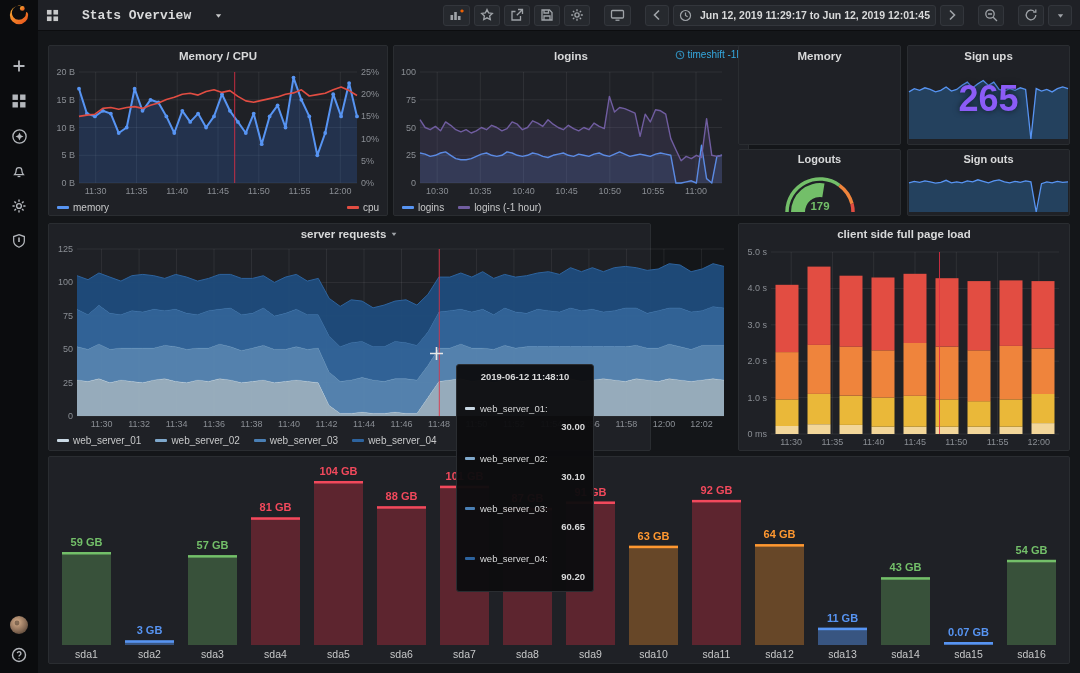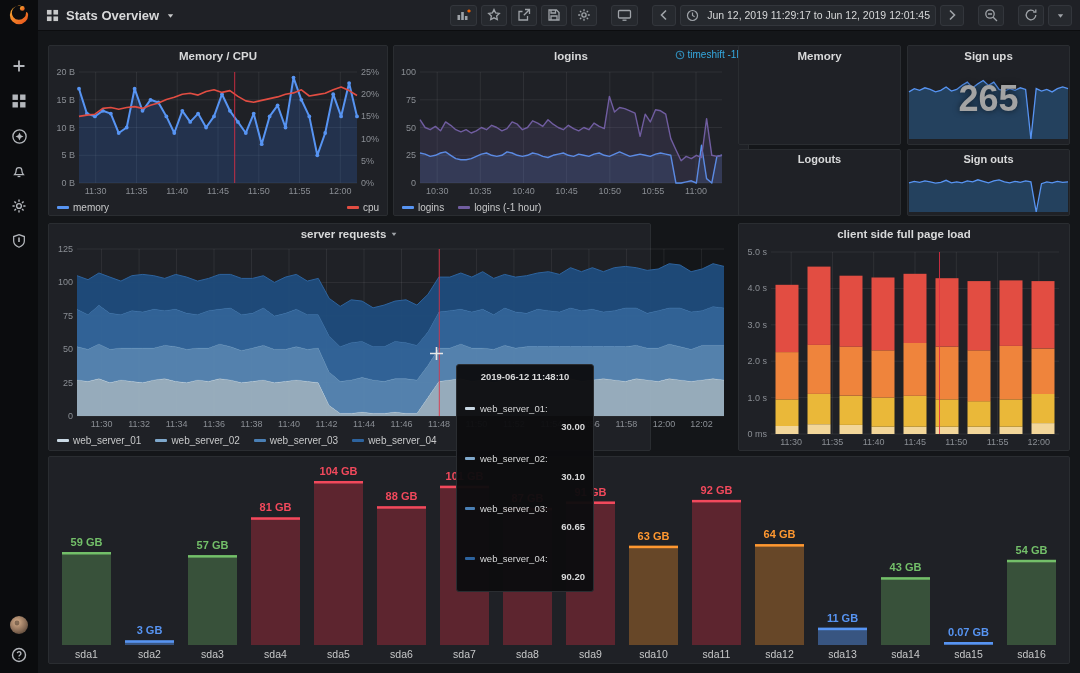--- a/index.html
+++ b/index.html
@@ -7,39 +7,39 @@
   
   .sidebar{width:38px;background:#0b0c0e;display:flex;flex-direction:column;align-items:center;flex-shrink:0;}
   .logo-box{height:30px;display:flex;align-items:center;justify-content:center;width:100%;}
   .snav{margin-top:26px;display:flex;flex-direction:column;gap:15px;align-items:center;}
   .snav-bottom{margin-top:auto;margin-bottom:8px;display:flex;flex-direction:column;gap:10px;align-items:center;}
   .sicon{width:20px;height:20px;display:flex;align-items:center;justify-content:center;cursor:pointer;}
   .sicon svg{stroke:#b4b7bc;fill:none;stroke-width:1.4;}
   
   .main{flex:1;display:flex;flex-direction:column;min-width:0;}
   .topnav{height:30px;background:#1f2126;display:flex;align-items:center;padding:0 8px;border-bottom:1px solid #0c0d0f;flex-shrink:0;}
-  .tn-title{display:flex;align-items:center;gap:7px;color:#d8d9da;font-size:13px;font-weight:600;cursor:pointer;}
+  .tn-title{display:flex;align-items:center;gap:23px;color:#d8d9da;font-size:13px;font-weight:600;cursor:pointer;font-family:Liberation Mono, monospace;}
   .tn-right{margin-left:auto;display:flex;align-items:center;gap:4px;}
   .tbtn{height:21px;min-width:24px;background:#26292e;border:1px solid #33363c;border-radius:3px;display:flex;align-items:center;justify-content:center;padding:0 5px;cursor:pointer;box-sizing:border-box;}
   .tbtn svg{stroke:#9fa3a8;fill:none;stroke-width:1.3;}
   .tbtn.gap{margin-left:10px;}
-  .time-text{color:#d8d9da;font-size:10.5px;margin-left:8px;white-space:nowrap;}
+  .time-text{color:#d8d9da;font-size:10.5px;margin-left:8px;white-space:nowrap;font-weight:bold;}
   
   .dashboard{position:relative;flex:1;background:#141619;}
   .panel{position:absolute;background:#1f2126;border:1px solid #2a2d31;border-radius:2px;box-sizing:border-box;overflow:visible;}
   .panel-header{height:20px;display:flex;align-items:center;justify-content:center;gap:4px;font-size:11.5px;font-weight:600;color:#d8d9da;position:relative;cursor:pointer;}
   .panel-header.small{height:18px;font-size:11px;}
   .chart{line-height:0;}
   .legend{display:flex;gap:14px;padding:0 8px;font-size:10px;color:#c7c8c9;height:17px;align-items:center;}
   .legend.split{justify-content:space-between;}
   .li{display:inline-flex;align-items:center;cursor:pointer;}
   .li i{display:inline-block;width:12px;height:3px;border-radius:1px;margin-right:4px;}
   .badge{position:absolute;right:6px;top:3px;display:flex;align-items:center;gap:3px;color:#35a9e0;font-size:10px;font-weight:400;}
   .badge svg{stroke:#35a9e0;fill:none;stroke-width:1.2;}
-  .big-stat{position:absolute;left:0;right:0;text-align:center;font-weight:700;color:#a3a3a3;pointer-events:none;text-shadow:0 0 6px rgba(0,0,0,.6);}
+  .big-stat{position:absolute;left:0;right:0;text-align:center;font-weight:700;color:#8b5cf6;pointer-events:none;text-shadow:0 0 6px rgba(0,0,0,.6);}
   .big-stat.lg{top:32px;font-size:36px;}
   .big-stat.sm{top:22px;font-size:30px;}
   .graph-tooltip{position:absolute;left:407px;top:140px;width:120px;background:rgba(12,13,15,.96);border:1px solid #2a2d31;border-radius:3px;padding:6px 8px;font-size:9.5px;color:#d8d9da;z-index:6;}
   .tt-time{font-weight:700;text-align:center;margin-bottom:0;}
   .tt-row{display:flex;align-items:center;gap:5px;margin:3px 0;}
   .tt-row .dash{width:10px;height:3px;border-radius:1px;flex-shrink:0;}
   .tt-row .lbl{flex:1;white-space:nowrap;}
   .tt-row .val{font-weight:700;margin-top:36px;}
   .crosshair{position:absolute;left:381px;top:123px;z-index:5;pointer-events:none;line-height:0;}
 </style>
@@ -371,20 +371,27 @@
               <path d="M1.0 25.9L6.3 22.6L11.6 24.3L16.9 21.8L22.2 23.4L27.5 25.9L32.8 24.3L38.1 21.0L43.4 25.1L48.7 23.4L54.0 19.4L59.3 16.1L64.6 21.8L69.9 17.8L75.2 14.5L80.5 19.4L85.8 16.1L91.1 23.4L96.4 25.1L101.7 22.6L107.0 24.3L112.3 21.8L117.6 23.4L122.9 73.0L128.2 22.6L133.5 25.1L138.8 23.4L144.1 25.9L149.4 22.6L154.7 21.0L160.0 22.6L160.0 73L1 73Z" fill="rgba(38,70,105,0.85)" stroke="none"></path>
               <path d="M1.0 25.9L6.3 22.6L11.6 24.3L16.9 21.8L22.2 23.4L27.5 25.9L32.8 24.3L38.1 21.0L43.4 25.1L48.7 23.4L54.0 19.4L59.3 16.1L64.6 21.8L69.9 17.8L75.2 14.5L80.5 19.4L85.8 16.1L91.1 23.4L96.4 25.1L101.7 22.6L107.0 24.3L112.3 21.8L117.6 23.4L122.9 73.0L128.2 22.6L133.5 25.1L138.8 23.4L144.1 25.9L149.4 22.6L154.7 21.0L160.0 22.6" fill="none" stroke="#5794f2" stroke-width="1.3"></path>
             </svg></div>
         <div class="big-stat lg">265</div>
       </section>
 
       <section class="panel" style="left:700px;top:118px;width:163px;height:67px">
         <div class="panel-header small">
             <span>Logouts</span>
           </div>
+        <div class="chart" style="text-align:center"><svg width="116" height="47" viewBox="0 0 116 47">
+              <path d="M25.0 44.0A33 33 0 0 1 77.4 17.3" stroke="#73bf69" stroke-width="3.5" fill="none"></path>
+              <path d="M77.4 17.3A33 33 0 0 1 90.0 35.8" stroke="#ef843c" stroke-width="3.5" fill="none"></path>
+              <path d="M90.0 35.8A33 33 0 0 1 91.0 44.0" stroke="#e24d42" stroke-width="3.5" fill="none"></path>
+              <path d="M29.0 44.0A29 29 0 0 1 62.5 15.4L60.3 29.2A15 15 0 0 0 43.0 44.0Z" fill="#73bf69"></path>
+              <text x="58" y="42" font-size="11.5" font-weight="bold" fill="#73bf69" text-anchor="middle">179</text>
+            </svg></div>
       </section>
 
       <section class="panel" style="left:869px;top:118px;width:163px;height:67px">
         <div class="panel-header small">
             <span>Sign outs</span>
           </div>
         <div class="chart"><svg width="161" height="47" viewBox="0 0 161 47">
               <path d="M1.0 14.8L6.3 13.3L11.6 14.3L16.9 12.8L22.2 13.8L27.5 15.2L32.8 14.3L38.1 12.3L43.4 14.8L48.7 13.8L54.0 14.8L59.3 12.8L64.6 13.8L69.9 11.8L75.2 13.3L80.5 14.8L85.8 12.8L91.1 11.8L96.4 13.8L101.7 14.8L107.0 13.3L112.3 14.3L117.6 12.8L122.9 13.8L128.2 44.0L133.5 15.7L138.8 13.8L144.1 14.8L149.4 13.3L154.7 14.3L160.0 13.8L160.0 44L1 44Z" fill="rgba(38,70,105,0.85)" stroke="none"></path>
               <path d="M1.0 14.8L6.3 13.3L11.6 14.3L16.9 12.8L22.2 13.8L27.5 15.2L32.8 14.3L38.1 12.3L43.4 14.8L48.7 13.8L54.0 14.8L59.3 12.8L64.6 13.8L69.9 11.8L75.2 13.3L80.5 14.8L85.8 12.8L91.1 11.8L96.4 13.8L101.7 14.8L107.0 13.3L112.3 14.3L117.6 12.8L122.9 13.8L128.2 44.0L133.5 15.7L138.8 13.8L144.1 14.8L149.4 13.3L154.7 14.3L160.0 13.8" fill="none" stroke="#5794f2" stroke-width="1.3"></path>
             </svg></div>

